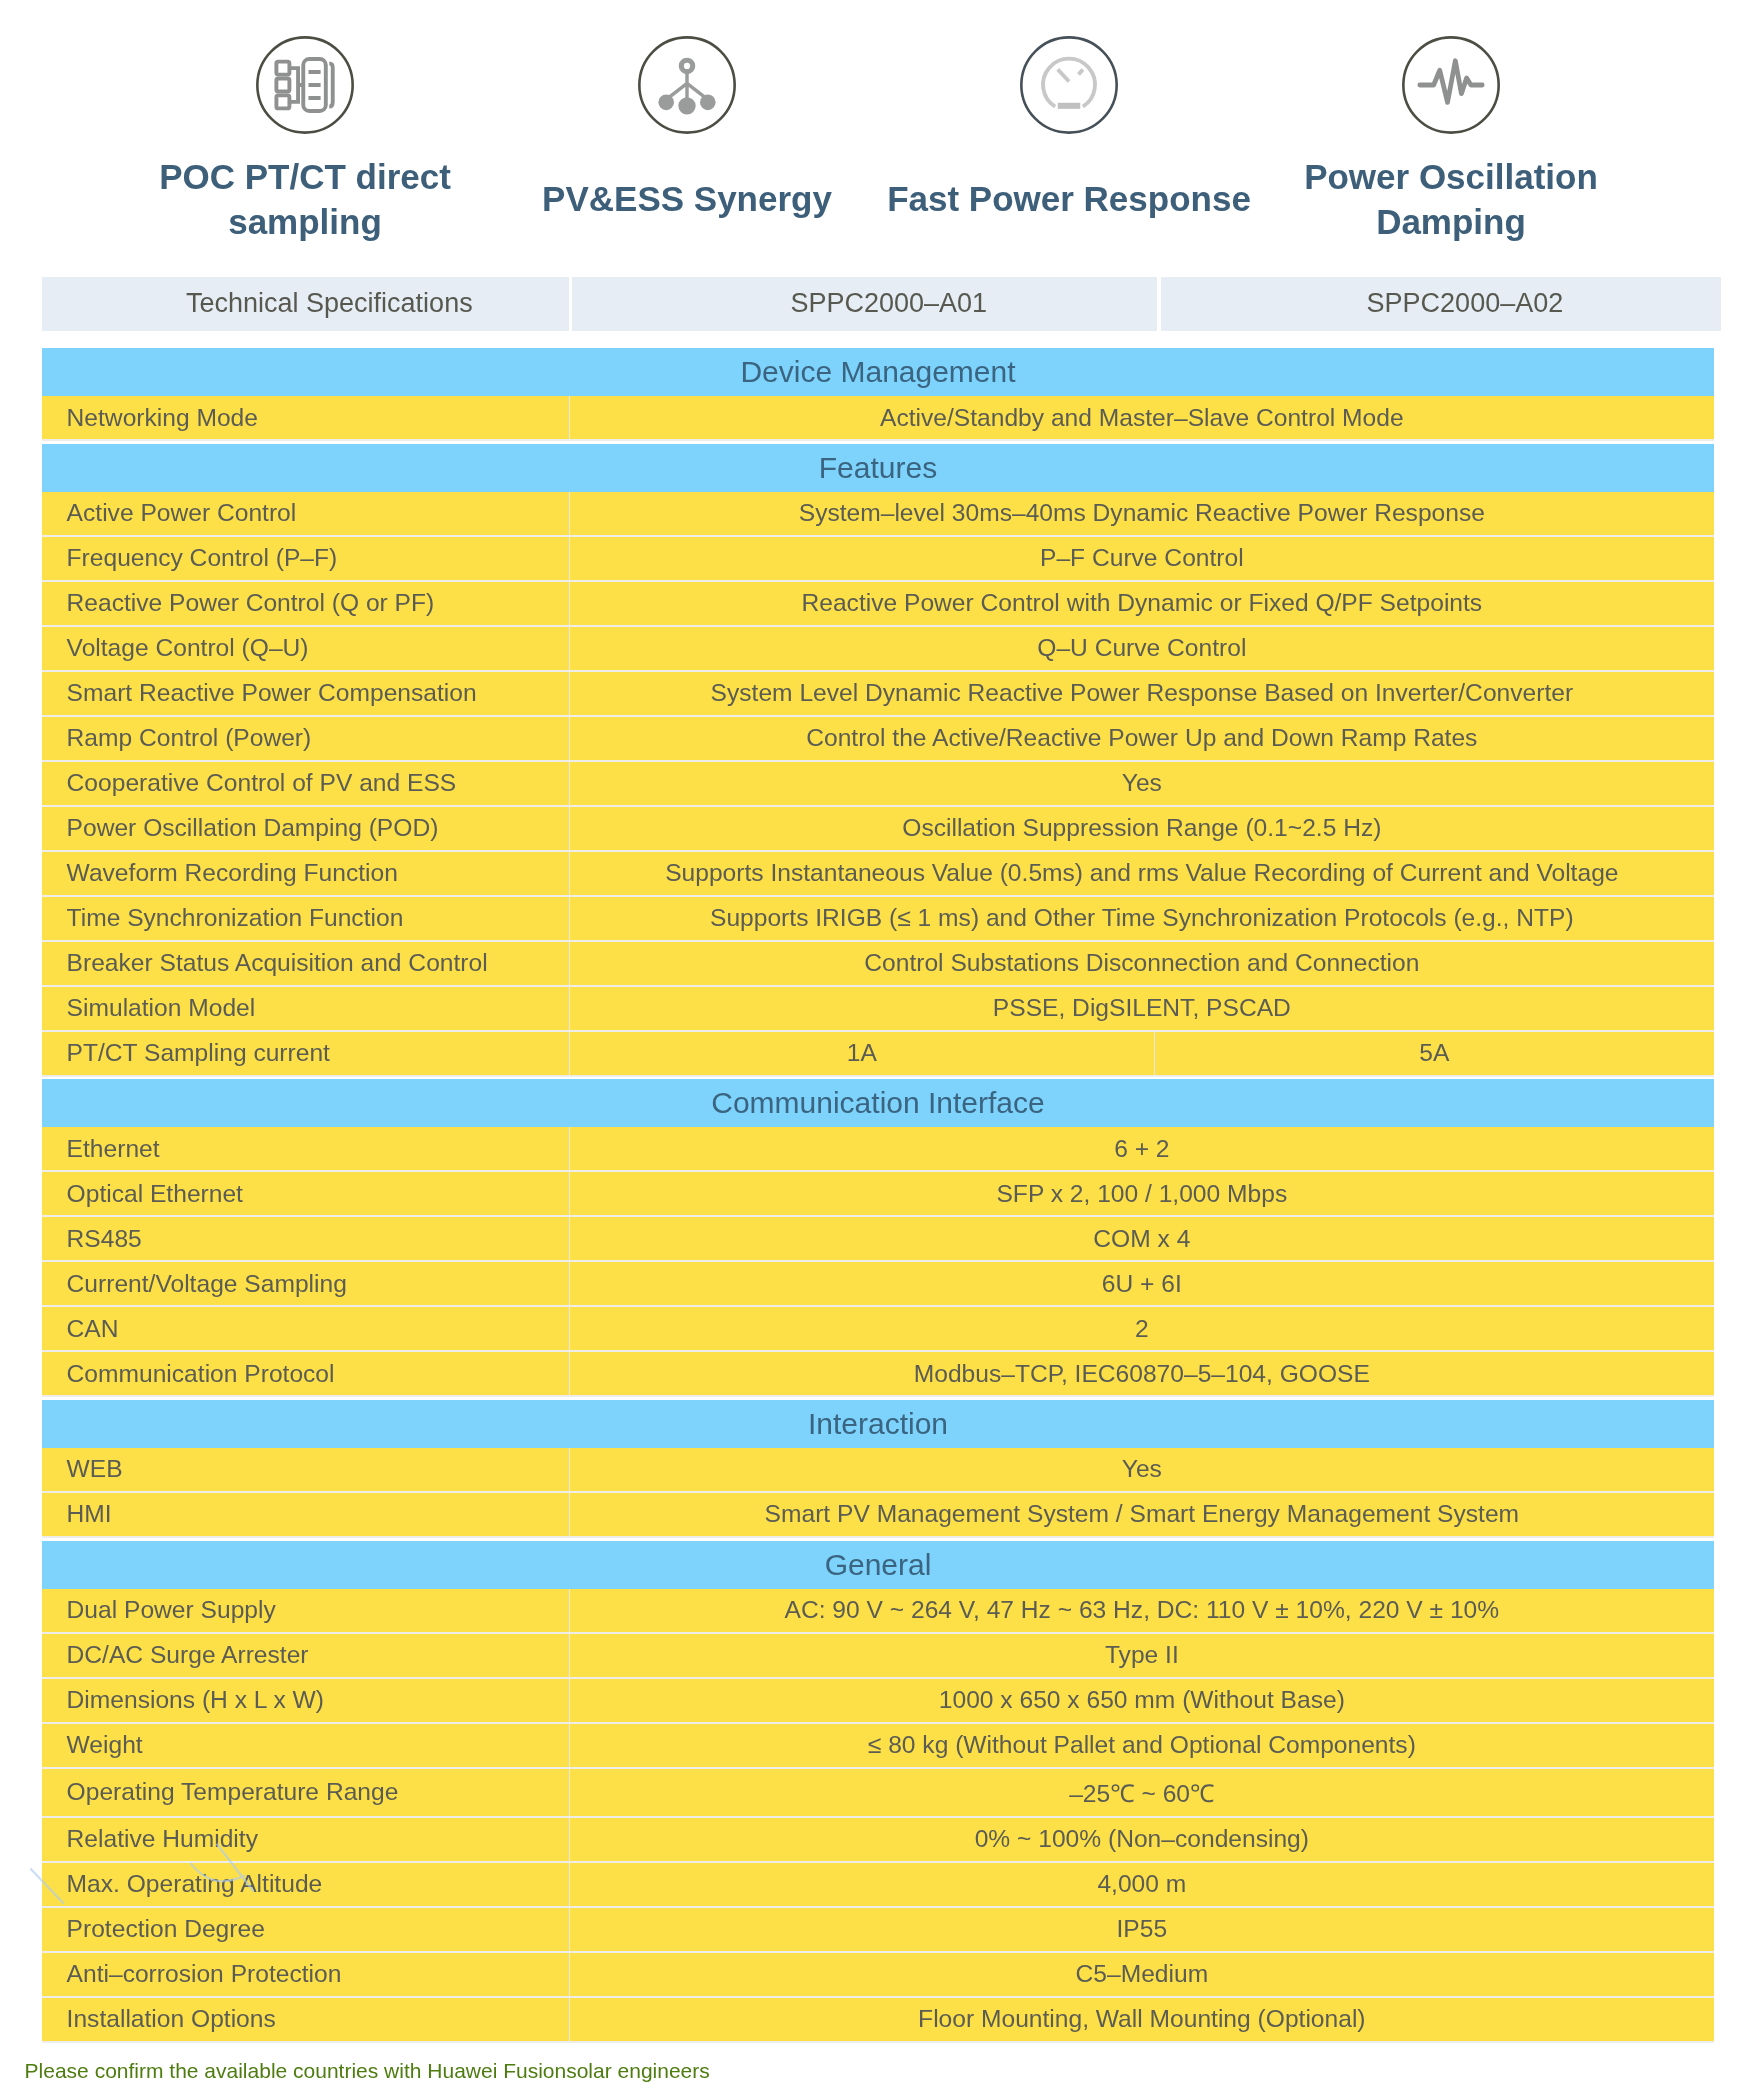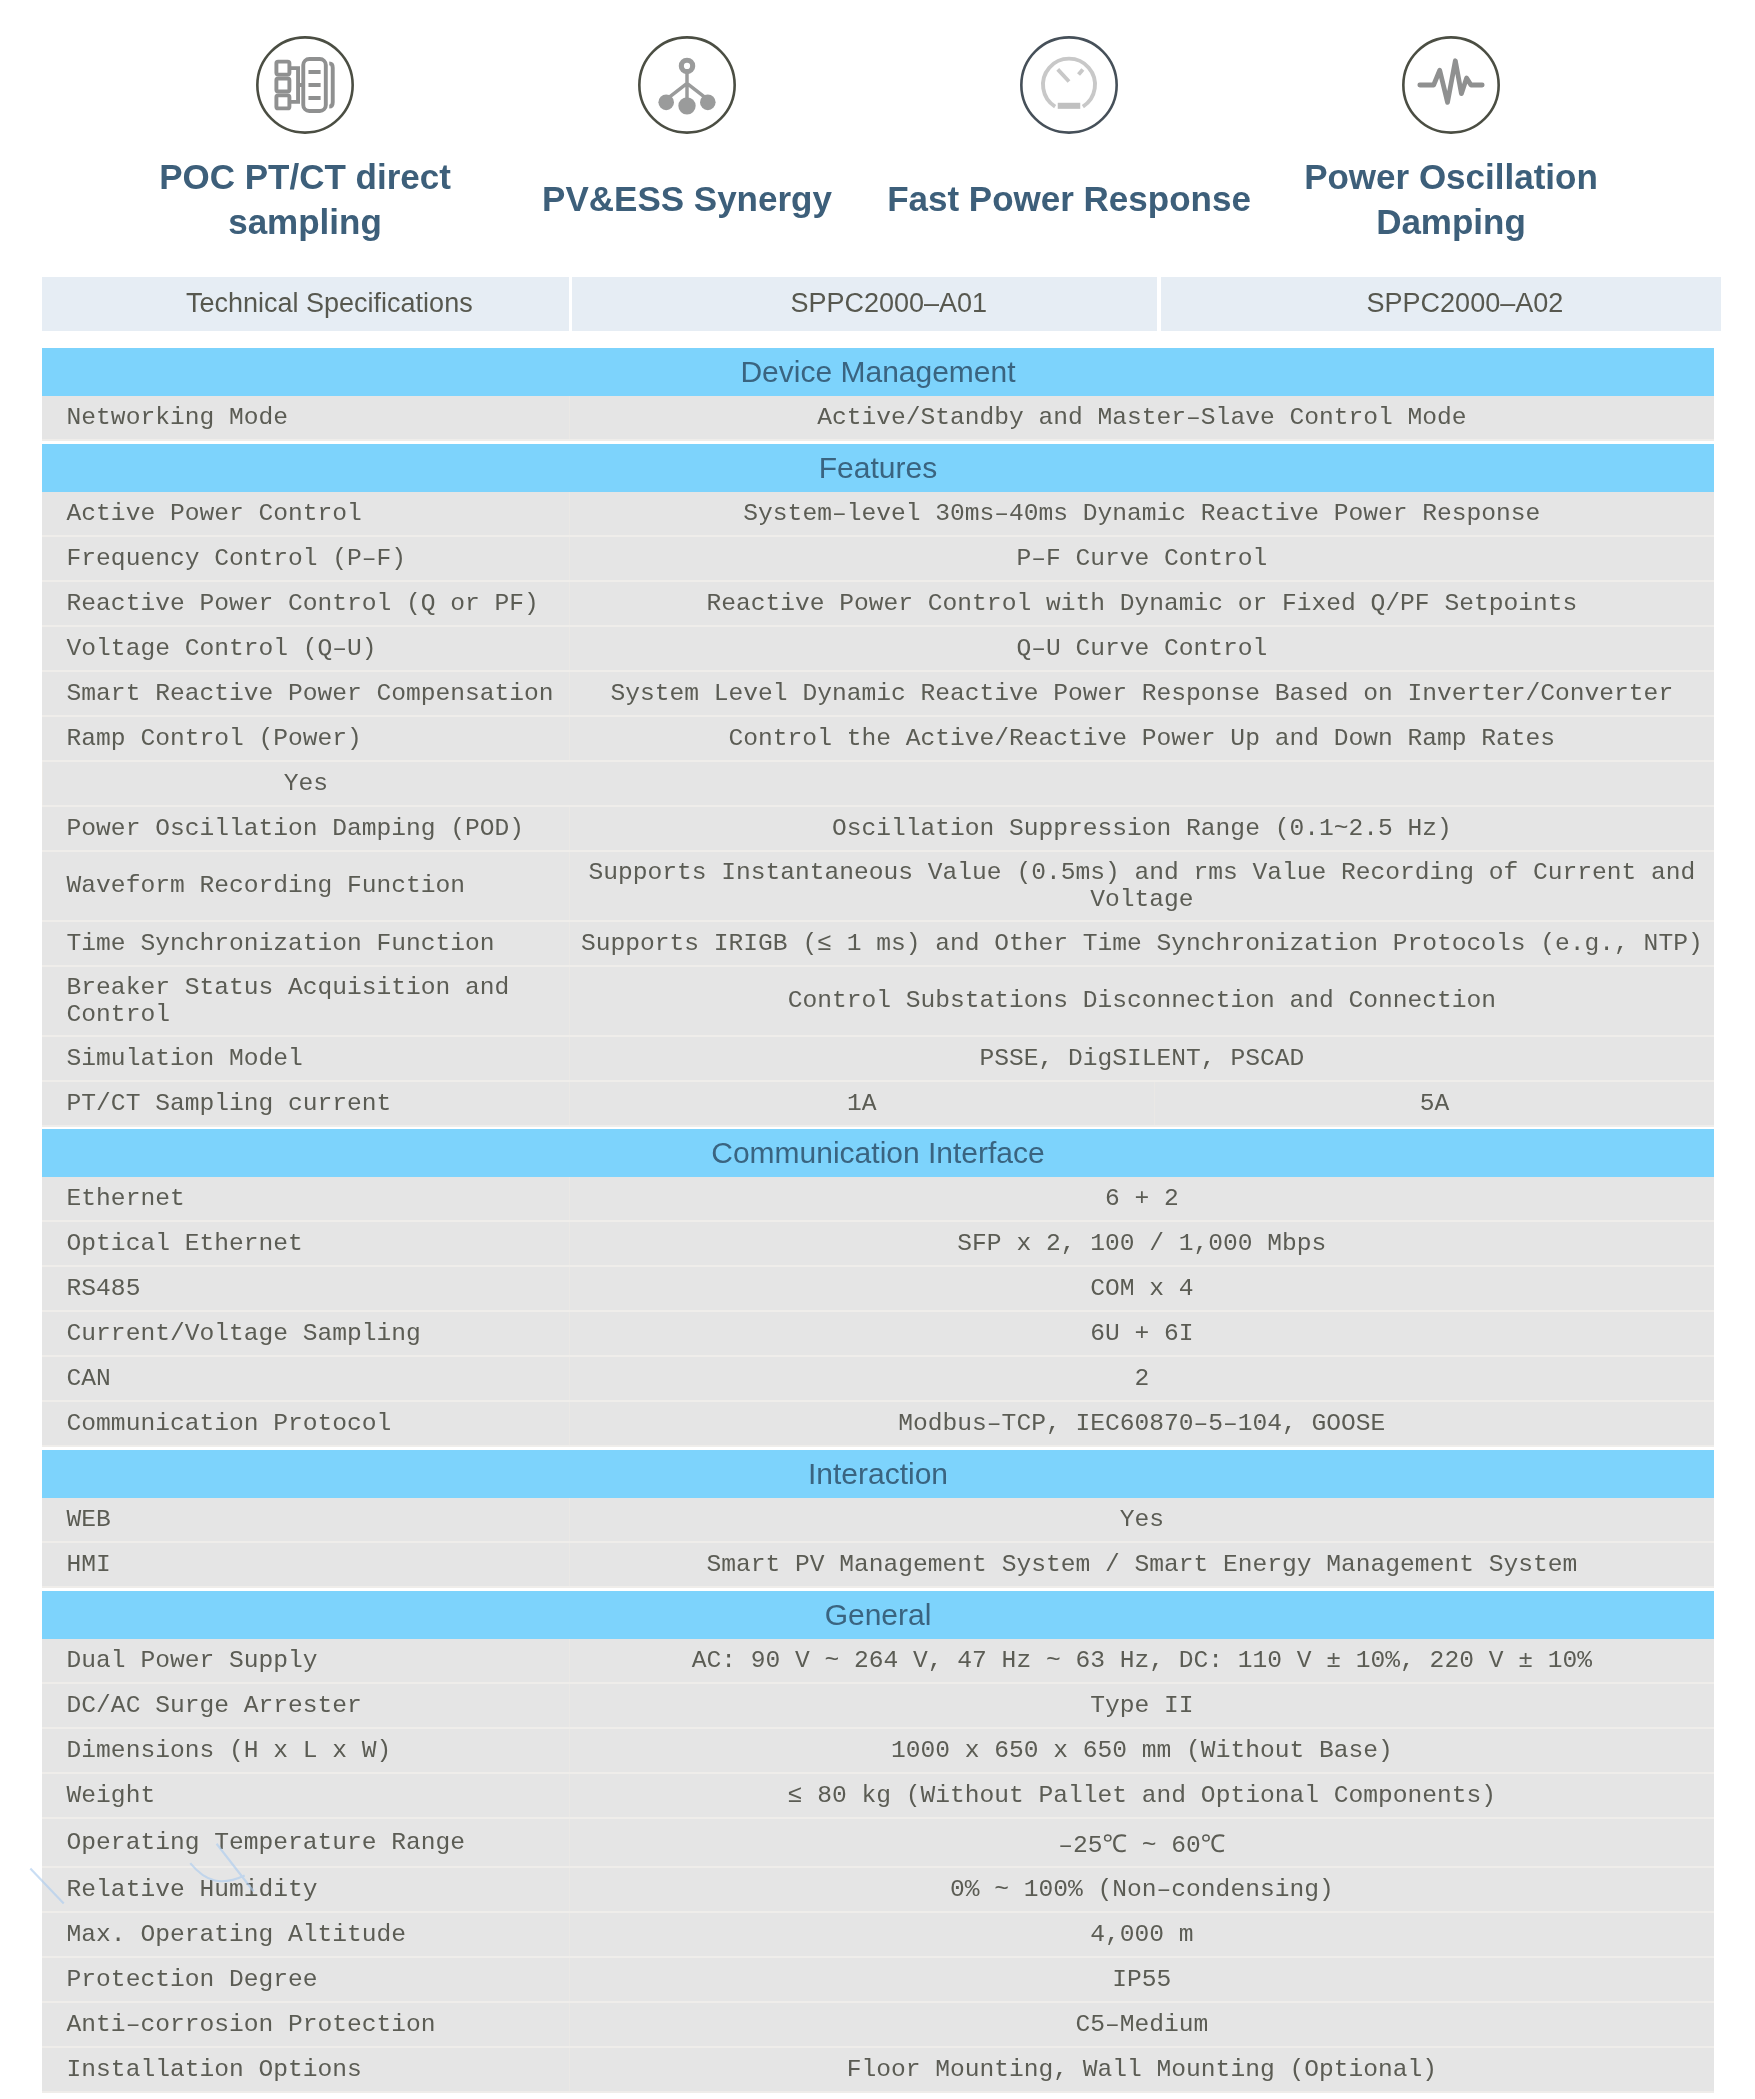--- a/index.html
+++ b/index.html
@@ -55,23 +55,22 @@
     margin-top: 2.6px;
     display: flex; align-items: center; justify-content: center;
     font-size: 30px;
     color: #3a6480;
   }
 
   .spec-row {
     display: grid;
     grid-template-columns: 31.5% 1fr;
     border-bottom: 2.6px solid #efedea;
-    background: #e5e5e5;
+    background: #fde047;
     min-height: 43px;
-    font-family: Liberation Mono, monospace;
   }
   .spec-row.split { grid-template-columns: 31.5% 35% 33.5%; }
   .spec-row .cell {
     display: flex; align-items: center;
     font-size: 24.6px;
     color: #5b5c54;
     padding: 7px 0;
   }
   .spec-row .cell.label { padding-left: 24.6px; text-align: left; }
   .spec-row .cell.value { justify-content: center; text-align: center; border-left: 1.8px solid #eae8e5; }
@@ -186,20 +185,21 @@
       </div>
       <div class="spec-row">
         <div class="cell label">Smart Reactive Power Compensation</div>
         <div class="cell value">System Level Dynamic Reactive Power Response Based on Inverter/Converter</div>
       </div>
       <div class="spec-row">
         <div class="cell label">Ramp Control (Power)</div>
         <div class="cell value">Control the Active/Reactive Power Up and Down Ramp Rates</div>
       </div>
       <div class="spec-row">
+        <div class="cell label">Cooperative Control of PV and ESS</div>
         <div class="cell value">Yes</div>
       </div>
       <div class="spec-row">
         <div class="cell label">Power Oscillation Damping (POD)</div>
         <div class="cell value">Oscillation Suppression Range (0.1~2.5 Hz)</div>
       </div>
       <div class="spec-row">
         <div class="cell label">Waveform Recording Function</div>
         <div class="cell value">Supports Instantaneous Value (0.5ms) and rms Value Recording of Current and Voltage</div>
       </div>

